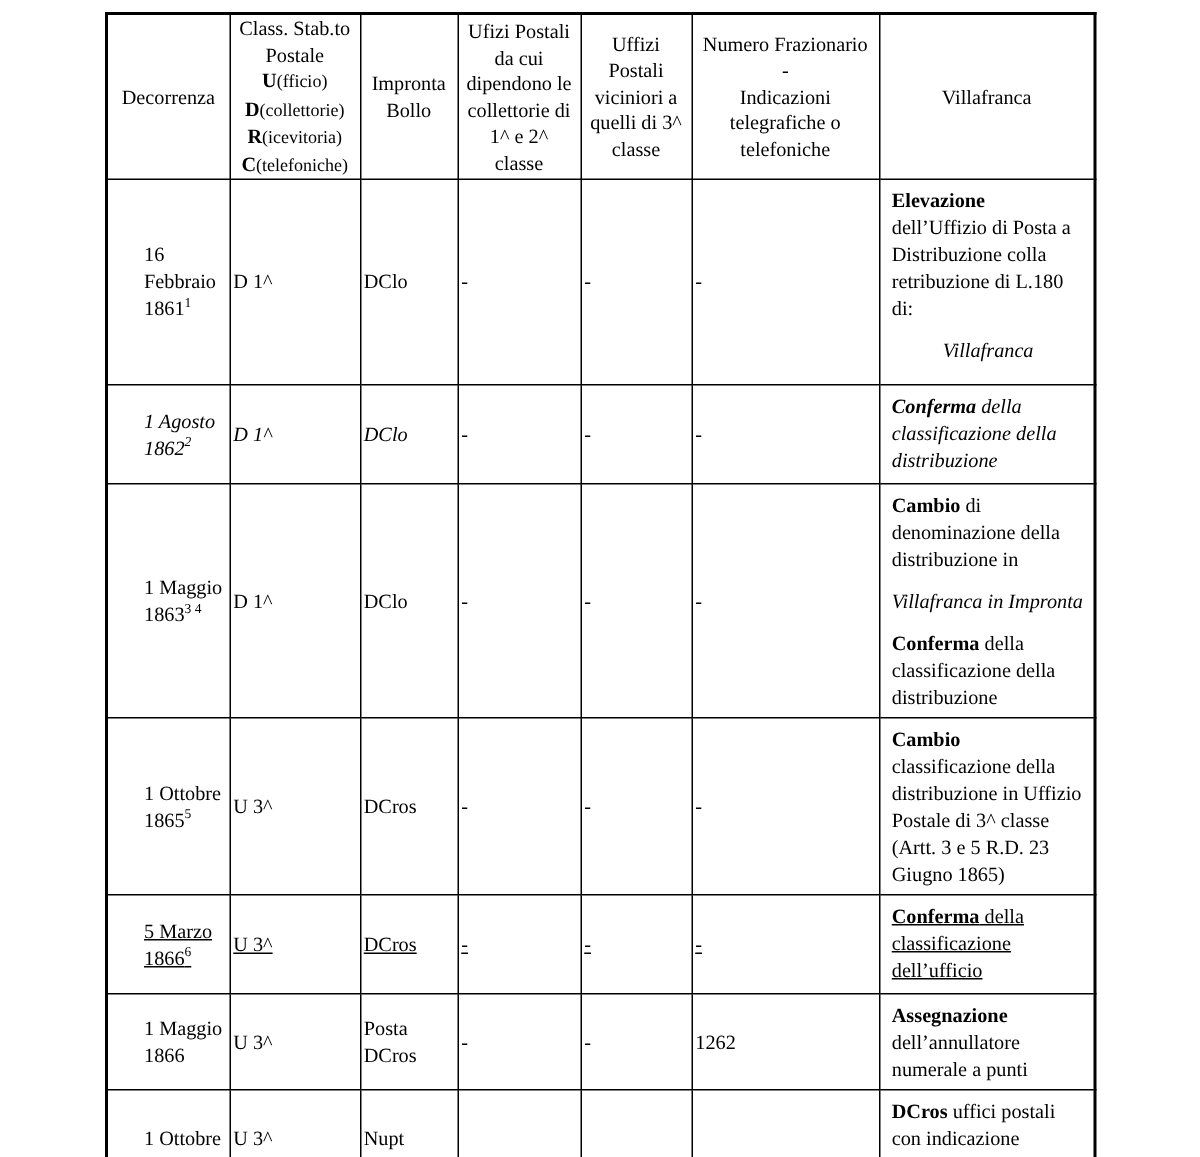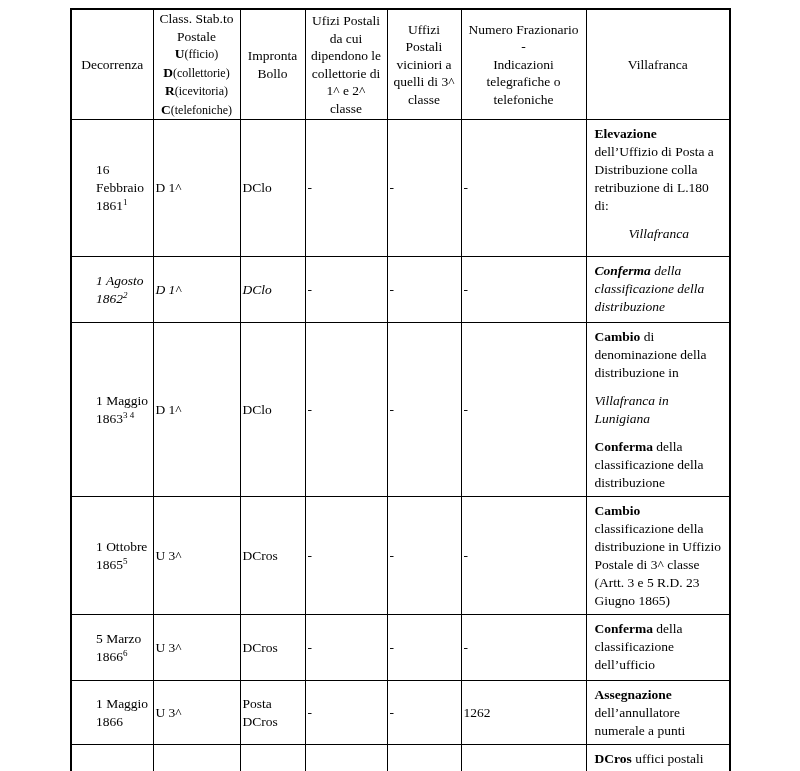--- a/index.html
+++ b/index.html
@@ -48,21 +48,21 @@
     vertical-align: super;
   }
   b.cl { font-weight: bold; }
   .paren { font-size: 12px; }
   
   tr.h-hdr { height: 107px; }
   tr.h-r0 { height: 137px; }
   tr.h-r1 { height: 66px; font-style: italic; }
   tr.h-r2 { height: 150px; }
   tr.h-r3 { height: 109px; }
-  tr.h-r4 { height: 66px; }
+  tr.h-r4 { height: 66px; text-decoration: underline; }
   tr.h-r5 { height: 64px; }
   tr.h-r6 { height: 80px; }
 </style>
 </head>
 <body>
 
 <table class="doc">
   <colgroup>
     <col style="width:82px">
       <col style="width:87px">
@@ -153,21 +153,21 @@
       <span class="pre">1 Maggio
 1863</span><sup>3 4</sup>
     </td>
     <td class="cc"><span class="pre">D 1^</span></td>
     <td class="cc"><span class="pre">DClo</span></td>
     <td class="cc"><span>-</span></td>
     <td class="cc"><span>-</span></td>
     <td class="cc"><span>-</span></td>
     <td class="obs-cell">
       <p><b>Cambio</b><span> di denominazione della distribuzione in</span></p>
-      <p><i>Villafranca in Lunigiana</i></p>
+      <p><i>Villafranca in Impronta</i></p>
       <p><b>Conferma</b><span> della classificazione della distribuzione</span></p>
     </td>
   </tr>
 
   <tr class="h-r3">
     <td class="date-cell">
       <span class="pre">1 Ottobre
 1865</span><sup>5</sup>
     </td>
     <td class="cc"><span class="pre">U 3^</span></td>

